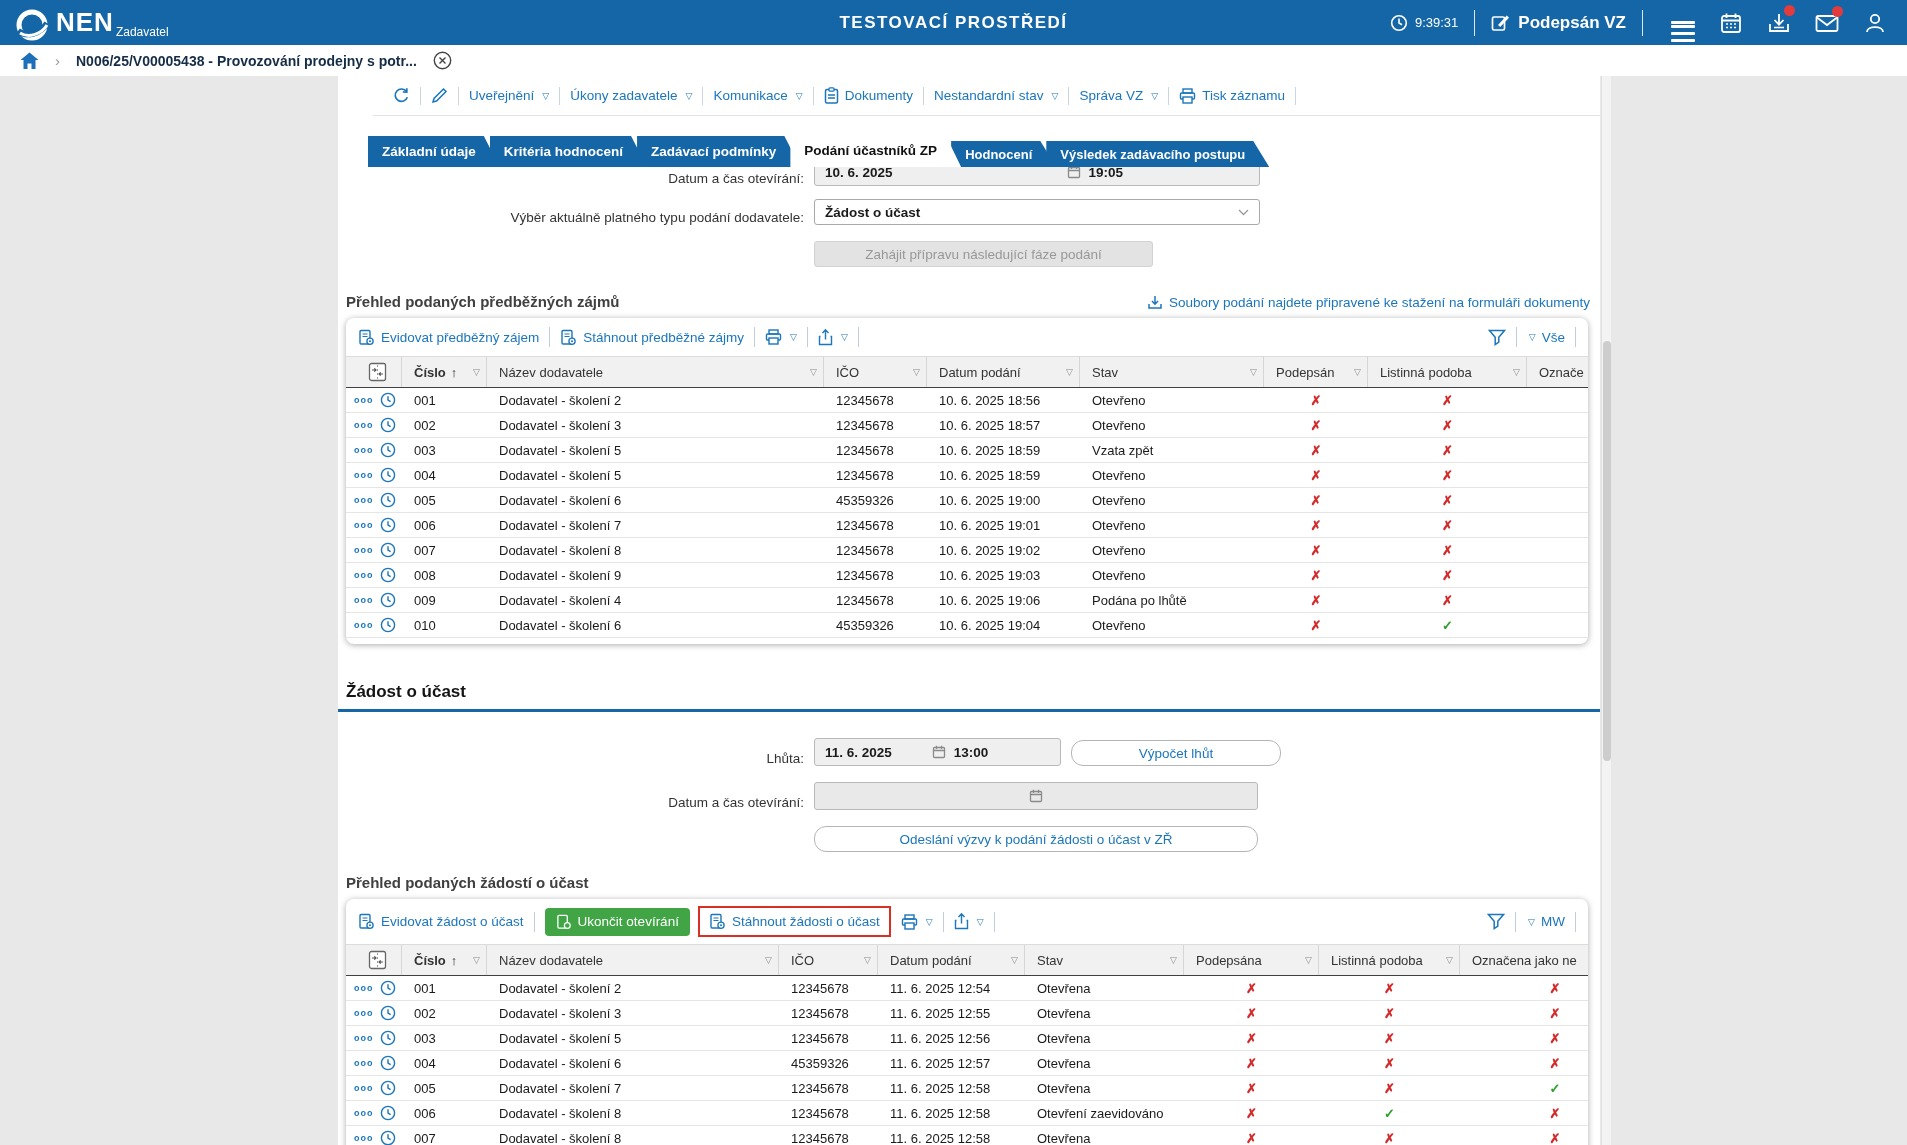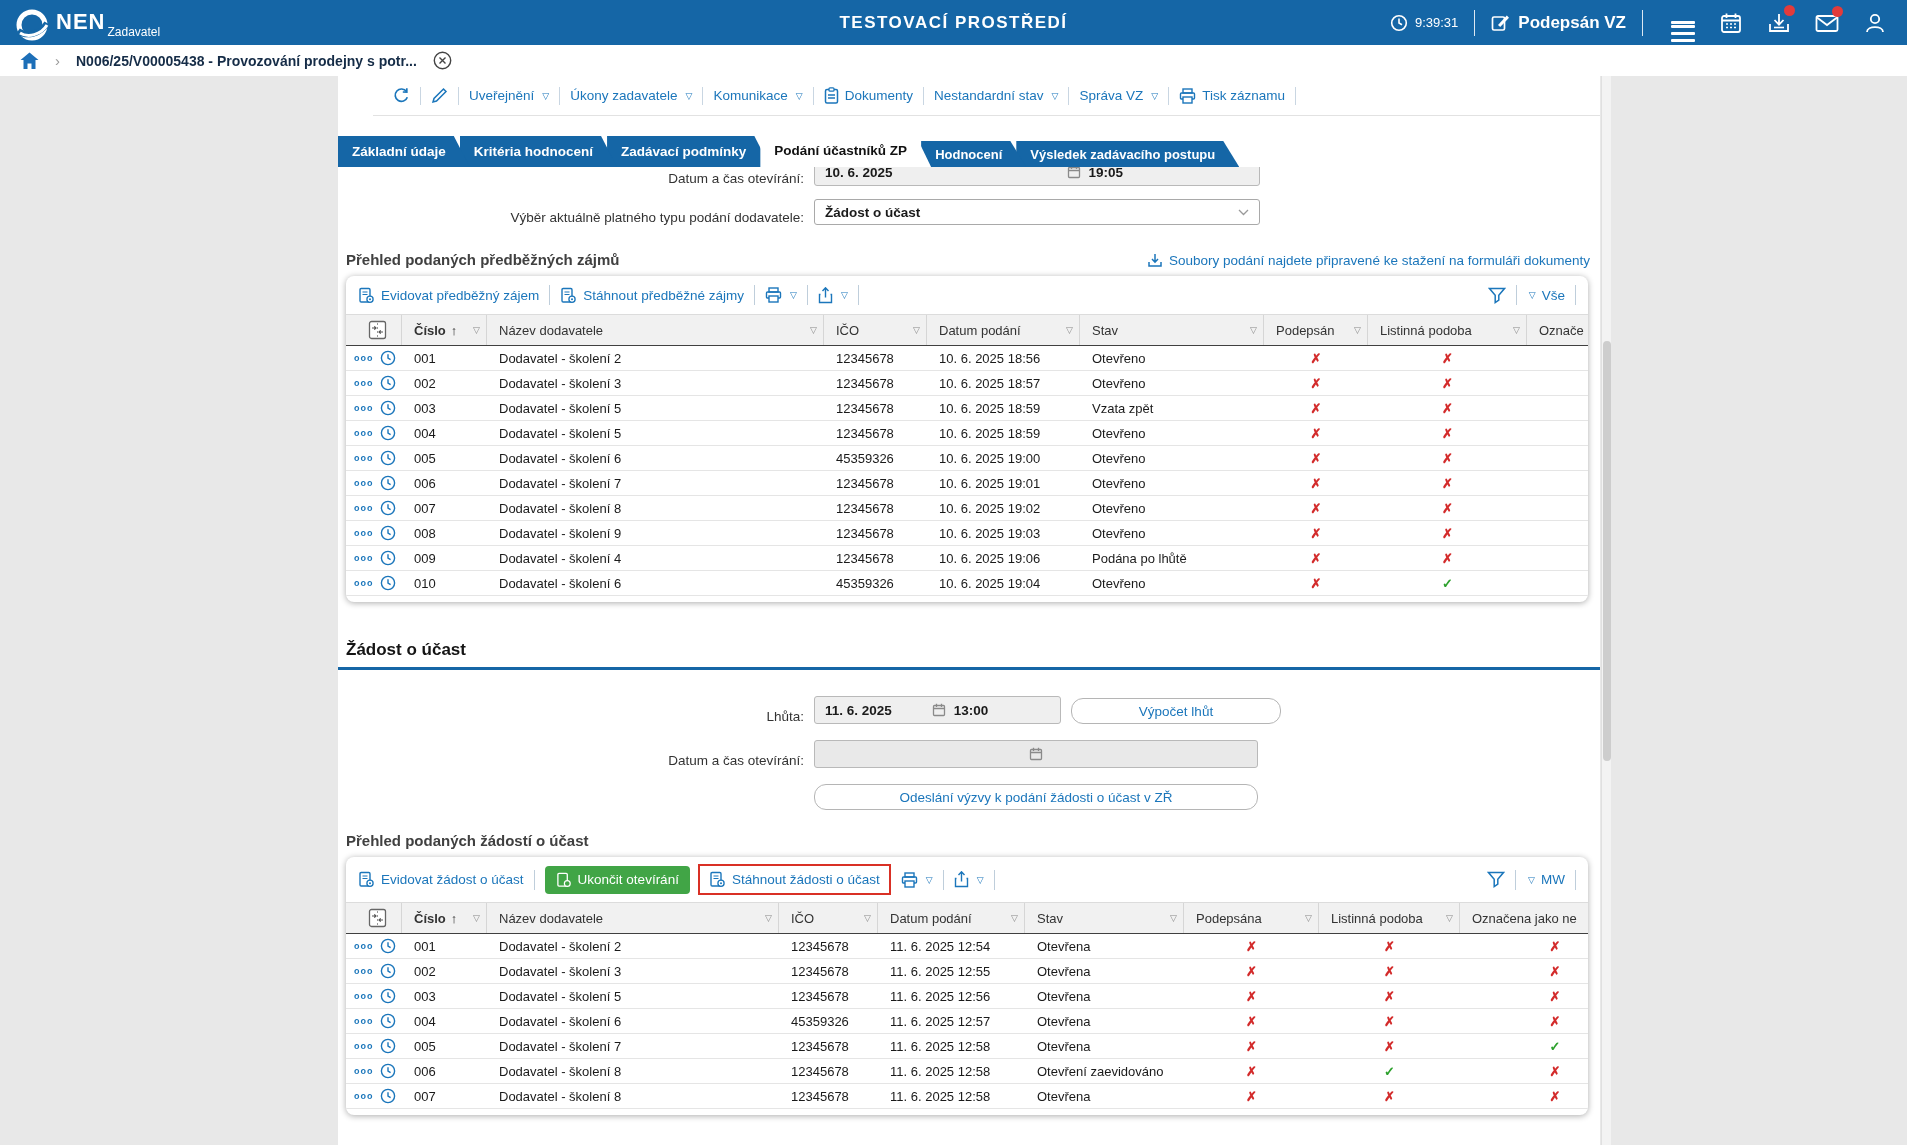--- a/index.html
+++ b/index.html
@@ -3,21 +3,21 @@
 <meta charset="utf-8">
 <style>
   * { margin:0; padding:0; box-sizing:border-box; }
   html,body { width:1907px; height:1145px; overflow:hidden; background:#e8e8e8;
               font-family:"Liberation Sans", sans-serif; color:#1a1a1a; }
 
   
   .topbar { position:relative; height:45px; background:#1566a6; display:flex; align-items:center; color:#fff; }
   .logo-wrap { display:flex; align-items:flex-start; padding-left:14px; }
   .logo-swoosh { width:36px; height:36px; margin-top:4px; }
-  .logo-text { font-size:22px; font-weight:bold; letter-spacing:1px; line-height:26px; margin:6px 0 0 6px; }
+  .logo-text { font-size:26px; font-weight:bold; letter-spacing:1px; line-height:26px; margin:6px 0 0 6px; }
   .logo-sub { font-size:12px; margin:22px 0 0 2px; }
   .env-title { position:absolute; left:0; right:0; text-align:center; font-weight:bold; font-size:17px; letter-spacing:1.5px; pointer-events:none; }
   .topbar-right { margin-left:auto; display:flex; align-items:center; gap:0; padding-right:8px; z-index:2; }
   .tb-time { display:flex; align-items:center; gap:7px; font-size:13px; }
   .tb-divider { width:1px; height:26px; background:rgba(255,255,255,.85); margin:0 16px; }
   .tb-create { display:flex; align-items:center; gap:8px; font-size:17px; font-weight:bold; cursor:pointer; }
   .tb-icon { position:relative; width:48px; display:flex; justify-content:center; cursor:pointer; }
   .badge-dot { position:absolute; top:-7px; right:8px; width:11px; height:11px; border-radius:50%; background:#e23b3b; }
   .hamburger div { width:24px; height:3px; background:#fff; margin:4px 0; border-radius:1px; }
 
@@ -32,21 +32,21 @@
   .vscroll { position:absolute; left:1601px; top:0; width:10px; height:1069px; background:#f3f3f3; border-left:1px solid #e0e0e0; }
   .vscroll-thumb { position:absolute; left:1px; width:8px; top:265px; height:420px; background:#cdcdcd; border-radius:4px; }
 
   
   .actionbar { display:flex; align-items:center; height:40px; padding:0 10px; border-bottom:1px solid #e2e2e2; font-size:13.5px;margin-left:35px; }
   .ab-item { display:flex; align-items:center; gap:6px; color:#1b76bb; padding:0 10px; cursor:pointer; white-space:nowrap; }
   .ab-sep { width:1px; height:18px; background:#c9d6e2; }
   .arr { font-size:9px; color:#1b76bb; margin-left:2px; }
 
   
-  .tabs { display:flex; align-items:flex-end; height:33px; margin-top:18px; position:relative; z-index:2; }
+  .tabs { display:flex; align-items:flex-end; height:33px; margin-top:18px; position:relative; z-index:2;padding-left:30px; }
   .tab { height:31px; background:#1566a6; color:#fff; font-size:13.5px; font-weight:bold;
          display:flex; align-items:center; padding:0 24px 0 14px; margin-right:-10px; white-space:nowrap;
          clip-path:polygon(0 0, calc(100% - 16px) 0, 100% 100%, 0 100%); cursor:pointer; }
   .tab.small { height:26px; font-size:13px; }
   .tab.active { background:#fff; color:#111; height:33px; z-index:3; }
 
   
   .f-row { display:flex; align-items:flex-end;padding-left:40px; }
   .f-label { width:436px; text-align:right; font-size:13.5px; color:#333; padding-right:10px; flex:none; }
   .inputbox { height:28px; border:1px solid #b9b9b9; border-radius:3px; background:#efefef;
@@ -285,20 +285,24 @@
     <div class="f-row" style="margin-top:12px;">
       <div class="f-label">Výběr aktuálně platného typu podání dodavatele:</div>
       <div class="selectbox">
         <span>Žádost o účast</span>
         <svg class="chev" width="11" height="7" viewBox="0 0 11 7">
           <path d="M1 1 L5.5 5.5 L10 1" fill="none" stroke="#9a9a9a" stroke-width="1.3"></path>
         </svg>
       </div>
     </div>
 
+    <div class="f-row" style="margin-top:16px;">
+      <div class="f-label"></div>
+      <div class="btn-disabled">Zahájit přípravu následující fáze podání</div>
+    </div>
 
     <div class="sec-head-row" style="margin-top:26px;">
       <div class="sec-heading">Přehled podaných předběžných zájmů</div>
       <div class="files-link">
         <svg width="16" height="15" viewBox="0 0 16 15">
           <path d="M2 9 V13 H14 V9" fill="none" stroke="#1b76bb" stroke-width="1.5"></path>
           <path d="M8 1 V8.5 M5 6 L8 9.2 L11 6" fill="none" stroke="#1b76bb" stroke-width="1.5"></path>
         </svg>
         <span>Soubory podání najdete připravené ke stažení na formuláři dokumenty</span>
       </div>

